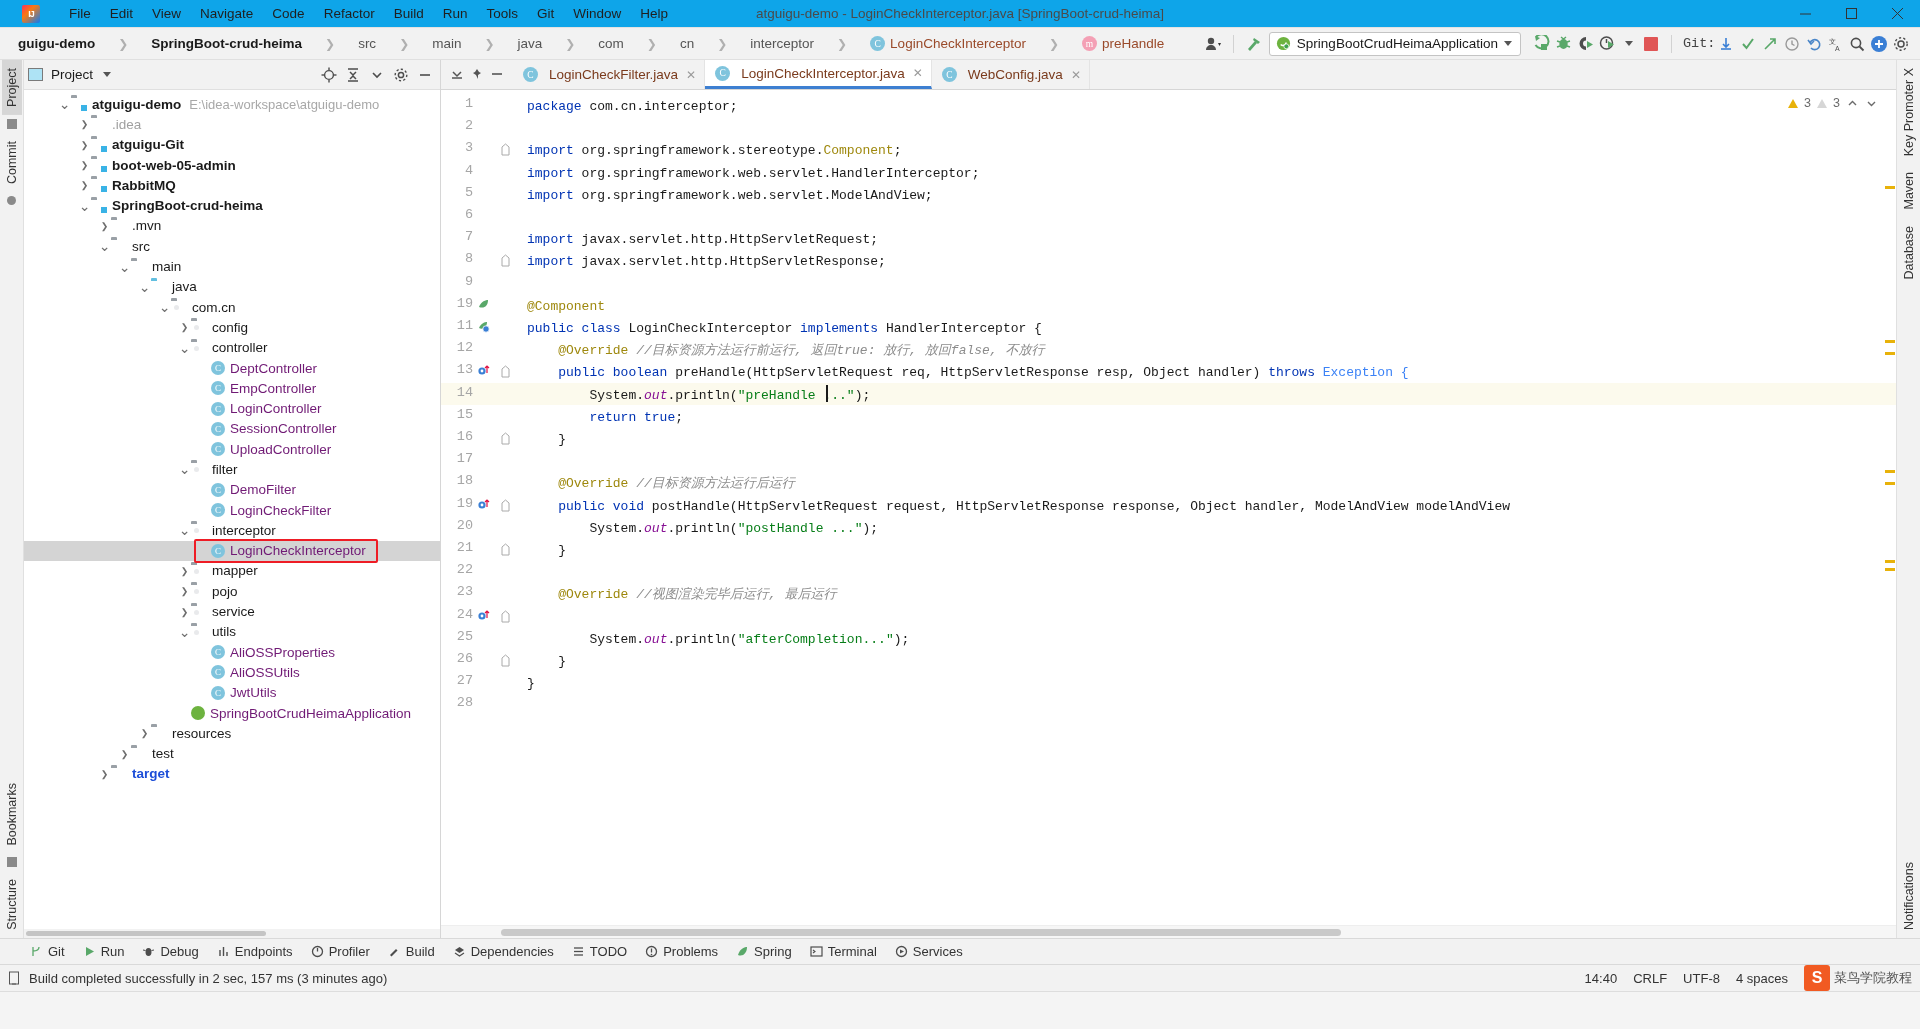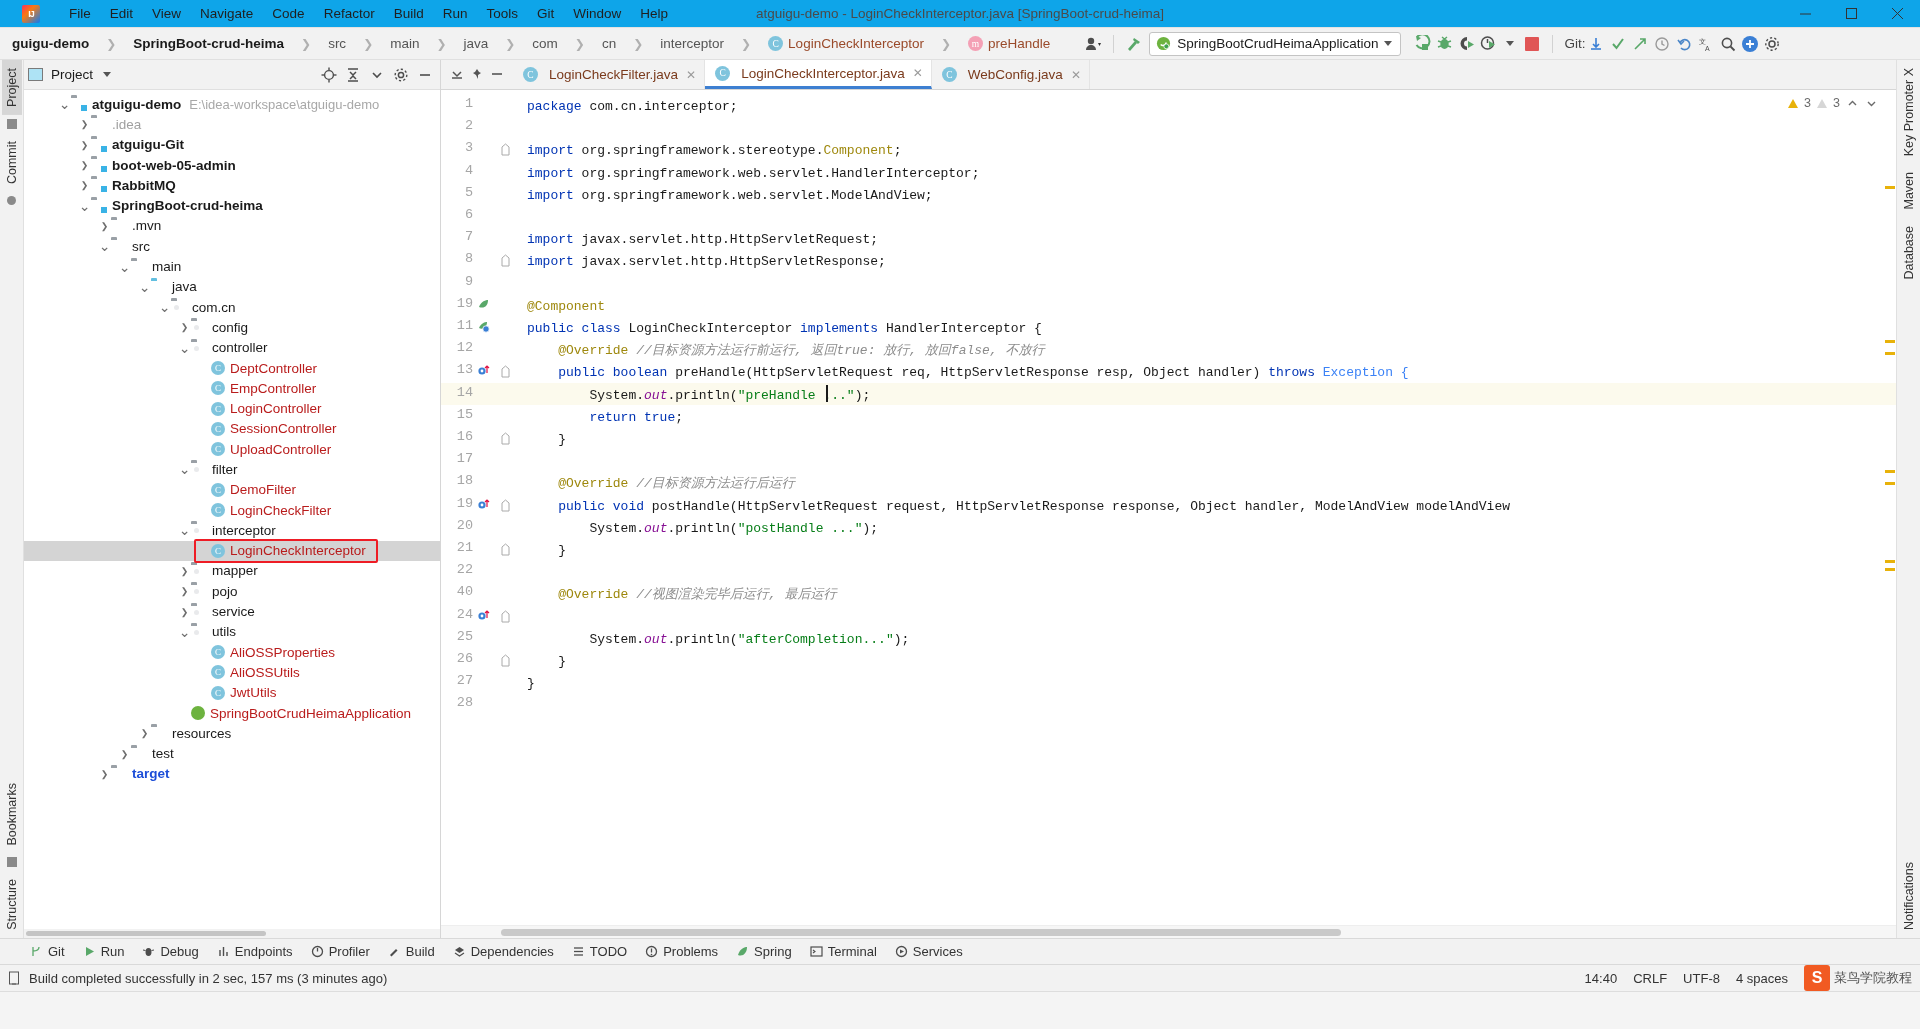--- a/index.html
+++ b/index.html
@@ -33,38 +33,38 @@
   }
   .wctrl { margin-left:auto; display:flex; height:28px; }
   .wctrl div { width:46px; display:flex; align-items:center; justify-content:center; color:#333; font-size:14px; }
 
   
   .navbar {
     height:32px; min-height:32px; background:#f2f2f2; display:flex; align-items:center;
     border-bottom:1px solid #e0e0e0; padding-left:0px;
   }
   .crumbs { display:flex; align-items:center; height:32px; }
-  .crumb { display:flex; align-items:center; padding:0 12px; font-size:13.5px; color:#555; white-space:nowrap; cursor:default;}
+  .crumb { display:flex; align-items:center; padding:0 18px; font-size:13.5px; color:#555; white-space:nowrap; cursor:default;}
   .crumb.bold { font-weight:bold; color:#1a1a1a; }
   .crumb.file { color:#9a4a2a; }
   .sep { color:#b0b0b0; padding:0 5px; font-size:12px; }
   .cicon {
     width:15px; height:15px; border-radius:50%; background:#7fc4dd; color:#fff;
     font-size:9.5px; display:flex; align-items:center; justify-content:center;
     margin-right:5px; font-family:"Liberation Serif", serif;
   }
   .micon { background:#f4a0b5; }
   .tb-sep { width:1px; height:18px; background:#d2d2d2; margin:0 9px; }
   .tb-ico { width:22px; height:22px; display:flex; align-items:center; justify-content:center; cursor:default; }
   .runcfg {
     display:flex; align-items:center; gap:6px; height:24px;
     border:1px solid #c4c4c4; border-radius:3px; background:#fff;
     padding:0 8px 0 6px; margin-left:4px; font-size:13.5px; color:#1a1a1a;
   }
-  .gitlbl { font-size:13.5px; color:#444; margin-left:2px; }
+  .gitlbl { font-size:13.5px; color:#444; margin-left:2px;font-family:Liberation Mono, monospace; }
   .caret { width:0;height:0;border-left:4px solid transparent;border-right:4px solid transparent;border-top:5px solid #555; }
 
   
   .body { flex:1; display:flex; min-height:0; }
 
   
   .rail { width:24px; background:#f2f2f2; border-right:1px solid #e0e0e0;
           display:flex; flex-direction:column; align-items:center; }
   .rail .vtab { writing-mode:vertical-rl; transform:rotate(180deg);
     font-size:12.5px; color:#333; padding:8px 3px; cursor:default; white-space:nowrap;}
@@ -89,21 +89,21 @@
   .fico { width:16px; height:14px; margin-right:5px; position:relative; flex:0 0 auto;}
   .folder { width:15px;height:12px;background:#9aa0a6;border-radius:1px 2px 2px 2px; position:relative; top:1px;}
   .folder:before{content:"";position:absolute;top:-3px;left:0;width:6px;height:3px;background:#9aa0a6;border-radius:1px 1px 0 0;}
   .folder.blue{background:#62bfe0;} .folder.blue:before{background:#62bfe0;}
   .badge{position:absolute;right:0;bottom:0;width:6px;height:6px;background:#3ab3e6;}
   .pkg:after{content:"";position:absolute;left:3px;top:4px;width:5px;height:5px;background:#e9eaec;border-radius:50%;}
   .jicon { width:14px;height:14px;border-radius:50%;background:#7fc4dd;color:#fff;font-size:9px;
      display:flex;align-items:center;justify-content:center;margin-right:5px;font-family:"Liberation Serif",serif;flex:0 0 auto;}
   .lbl { color:#1a1a1a; }
   .lbl.b { font-weight:bold; }
-  .lbl.cls { color:#b91c1c; }
+  .lbl.cls { color:#701a75; }
   .lbl.dim { color:#a0a0a0; }
   .path { color:#a8a8a8; margin-left:8px; font-size:13px; }
   .lbl.orange { color:#1d4ed8; font-weight:bold;}
   .hl-box { position:absolute; border:2px solid #ee1c25; border-radius:2px; pointer-events:none; }
   .tree-hbar { height:9px; background:#f2f2f2; position:relative; }
   .tree-hbar i { position:absolute; left:2px; top:2px; width:240px; height:5px; background:#c4c4c4; border-radius:3px; display:block;}
 
   
   .editorwrap { flex:1; display:flex; flex-direction:column; min-width:0; background:#fff; }
   .tabs { height:30px; min-height:30px; display:flex; align-items:flex-end; background:#f2f2f2;
@@ -709,21 +709,21 @@
               </svg>
             </div>
             <div class="ln" style="top: 427.8px;">20</div>
             <div class="ln" style="top: 450px;">21</div>
             <div class="fold" style="top: 453px;">
               <svg width="9" height="13" viewBox="0 0 9 13">
                 <path d="M4.5 1 L8 4 L8 12 L1 12 L1 4 z" fill="none" stroke="#aaa" stroke-width="1"></path>
               </svg>
             </div>
             <div class="ln" style="top: 472.2px;">22</div>
-            <div class="ln" style="top: 494.4px;">40</div>
+            <div class="ln" style="top: 494.4px;">23</div>
             <div class="ln" style="top: 516.6px;">24</div>
             <div class="gmark" style="top: 518.6px; left: 36px;">
               <svg width="13" height="13" viewBox="0 0 13 13">
                 <circle cx="5" cy="7" r="3.6" fill="#3a7fd5"></circle>
                 <circle cx="5" cy="7" r="1.4" fill="#fff"></circle>
                 <path d="M10 2 L10 9 M8 4 L10 2 L12 4" stroke="#d14" stroke-width="1.2" fill="none"></path>
               </svg>
             </div>
             <div class="fold" style="top: 519.6px;">
               <svg width="9" height="13" viewBox="0 0 9 13">

